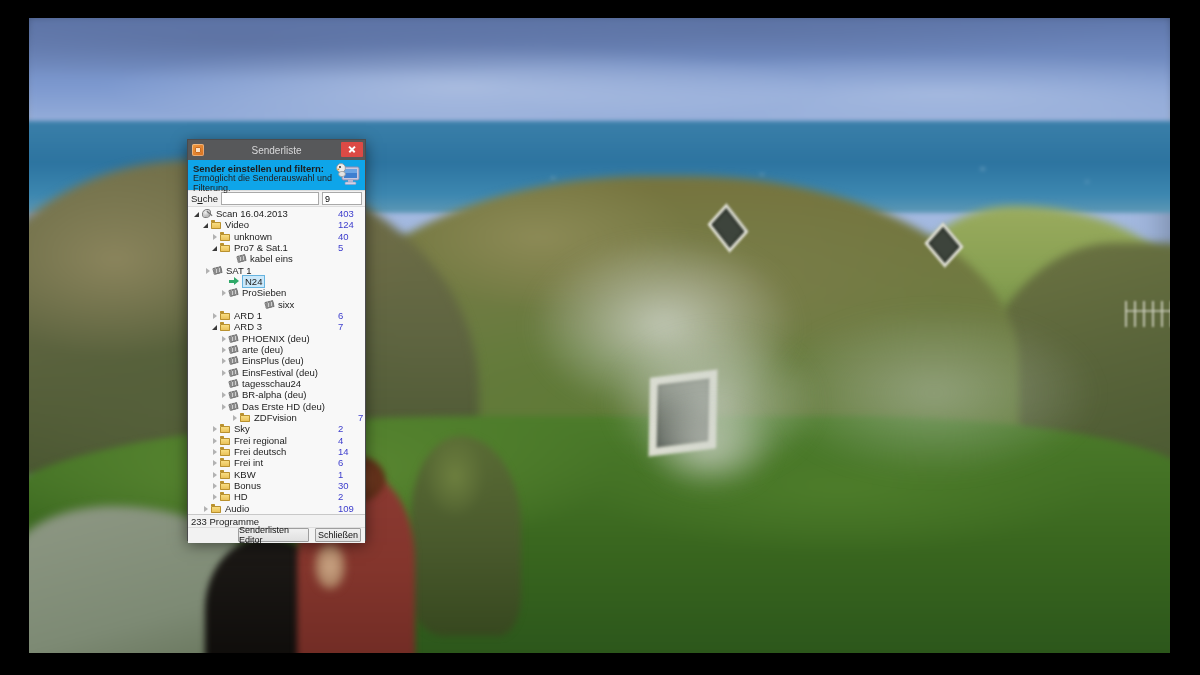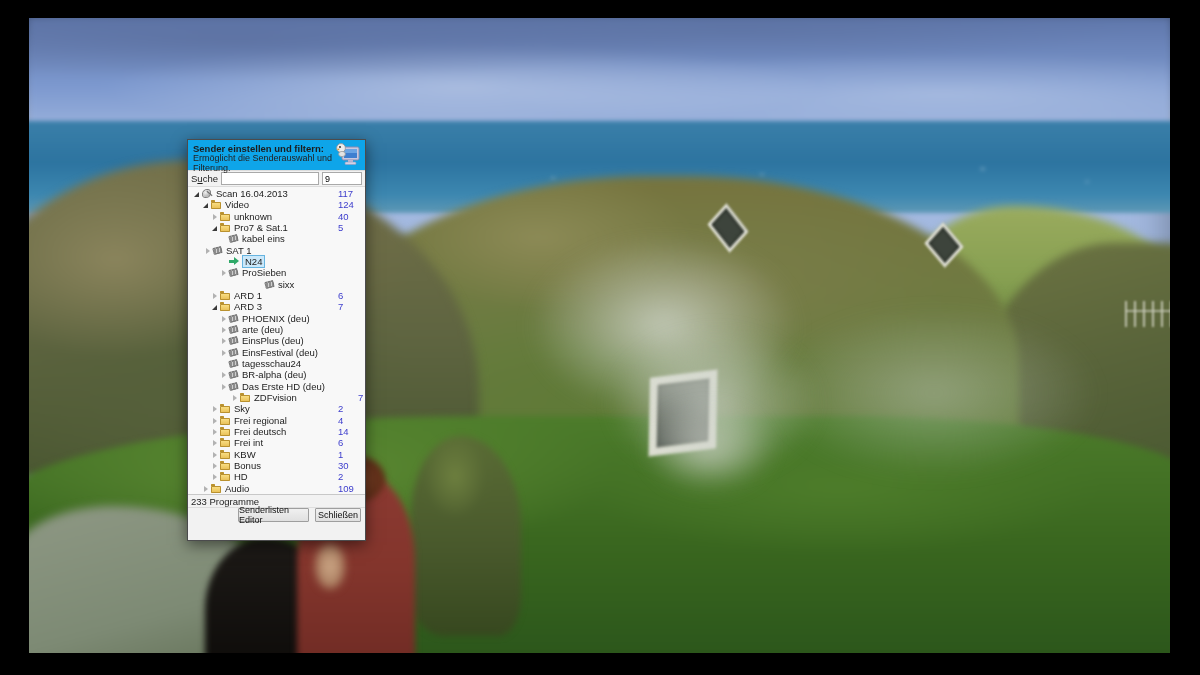--- a/index.html
+++ b/index.html
@@ -174,20 +174,25 @@
   <div class="layer smoke smoke3"></div>
   <div class="layer path"></div>
   <div class="layer moss-rock"></div>
   <div class="layer person-dark"></div>
   <div class="layer person-red"></div>
   <div class="layer person-red-hair"></div>
   <div class="layer person-face"></div>
 </div>
 
 <div class="dialog">
+  <div class="titlebar">
+    <span class="title-text">Senderliste</span>
+    <span class="app-icon"></span>
+    <span class="close-btn"></span>
+  </div>
 
   <div class="dlg-header">
     <div class="h-title">Sender einstellen und filtern:</div>
     <div class="h-desc">Ermöglicht die Senderauswahl und</div>
     <div class="h-desc">Filterung.</div>
     <span class="h-icon">
       <svg width="26" height="26" viewBox="0 0 26 26">
         <rect x="7" y="5" width="17" height="13" rx="1.5" fill="#c9c9e0" stroke="#8a8ab0" stroke-width="1"></rect>
         <rect x="9" y="7" width="13" height="9" fill="#3f7fd0"></rect>
         <rect x="9" y="7" width="13" height="4" fill="#6aa4e4"></rect>
@@ -205,41 +210,41 @@
     <label><span>S</span><span class="accel">u</span><span>che</span></label>
     <input class="inp-query" type="text" value="" style="">
     <input class="inp-num" type="text" value="9" style="">
   </div>
 
   <div class="tree">
       <div class="trow" style="padding-left: 5px;">
         <span class="exp expanded"></span>
         <span class="ticon scan"></span>
         <span class="tlabel">Scan 16.04.2013</span>
-        <span class="tcount">117</span>
+        <span class="tcount">403</span>
       </div>
       <div class="trow" style="padding-left: 14px;">
         <span class="exp expanded"></span>
         <span class="ticon folder"></span>
         <span class="tlabel">Video</span>
         <span class="tcount">124</span>
       </div>
       <div class="trow" style="padding-left: 23px;">
         <span class="exp collapsed"></span>
         <span class="ticon folder"></span>
         <span class="tlabel">unknown</span>
         <span class="tcount">40</span>
       </div>
       <div class="trow" style="padding-left: 23px;">
         <span class="exp expanded"></span>
         <span class="ticon folder"></span>
         <span class="tlabel">Pro7 &amp; Sat.1</span>
         <span class="tcount">5</span>
       </div>
-      <div class="trow" style="padding-left: 32px;">
+      <div class="trow" style="padding-left: 40px;">
         <span class="exp none"></span>
         <span class="ticon channel"></span>
         <span class="tlabel">kabel eins</span>
       </div>
       <div class="trow" style="padding-left: 16px;">
         <span class="exp collapsed"></span>
         <span class="ticon channel"></span>
         <span class="tlabel">SAT 1</span>
       </div>
       <div class="trow" style="padding-left: 32px;">

